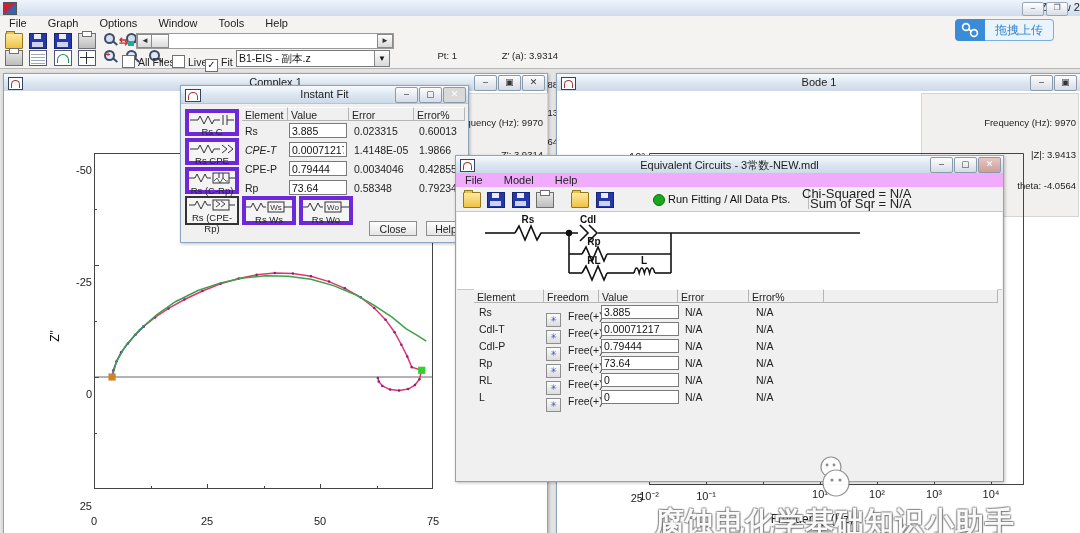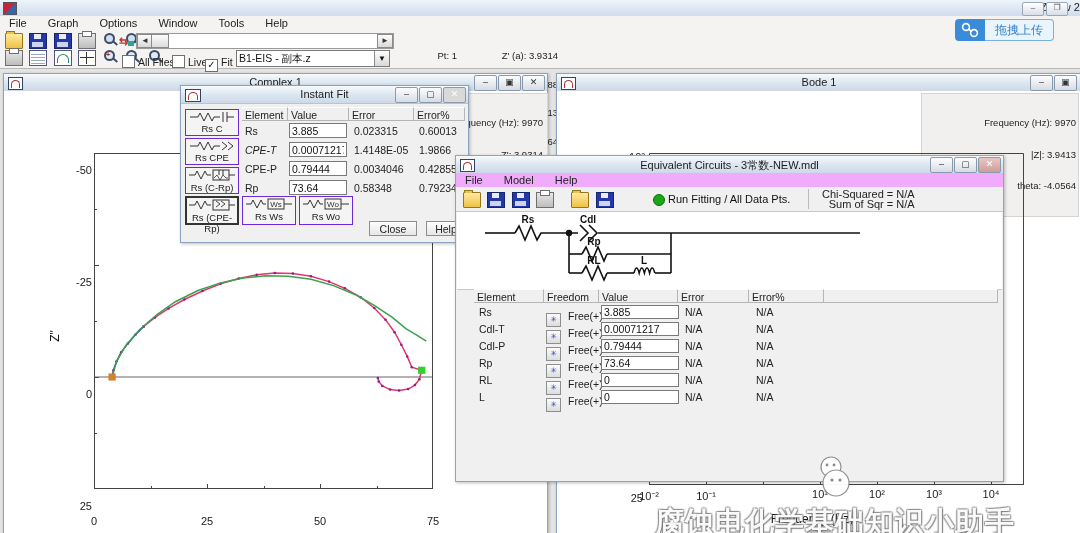--- a/index.html
+++ b/index.html
@@ -71,21 +71,21 @@
   .tick{font-size:11px;color:#222;}
   .axlabel{font-size:12px;color:#111;}
   
   .hdrcell{font-size:10.5px;color:#222;background:#f0f0f0;border-right:1px solid #b5b5b5;
     border-bottom:1px solid #b5b5b5;border-top:1px solid #fff;padding:1px 3px;box-sizing:border-box;}
   .cell{font-size:10.5px;color:#222;padding:1px 3px;box-sizing:border-box;}
   .inputbox{background:#fff;border:1px solid #7a7a7a;font-size:10.5px;font-family:"Liberation Sans",sans-serif;
     padding:0 2px;box-sizing:border-box;color:#111;}
   .btn{background:linear-gradient(#fdfdfd,#e6e6e6);border:1px solid #8e8e8e;font-size:10.5px;
     text-align:center;color:#222;box-sizing:border-box;}
-  .cirbtn{background:#f4f4f4;border:1px solid #6d28d9;text-align:center;font-size:9.5px;color:#222;box-sizing:border-box;}
+  .cirbtn{background:#f4f4f4;border:4px solid #6d28d9;text-align:center;font-size:9.5px;color:#222;box-sizing:border-box;}
   .cirbtn.sel{border:2px solid #333;}
   .freedombtn{width:13px;height:12px;background:linear-gradient(#fcfcfc,#dcdcdc);border:1px solid #8e8e8e;
     font-size:8px;line-height:11px;text-align:center;color:#2b45b8;display:inline-block;vertical-align:-2px;margin-right:4px;}
   
   #upload{left:955px;top:19px;height:22px;display:flex;z-index:9;}
   #upload .icpart{width:30px;background:#3a8bd8;border-radius:4px 0 0 4px;position:relative;}
   #upload .lbl{background:#eaf4fc;border:1px solid #7ab0e0;border-left:none;border-radius:0 4px 4px 0;
     color:#3583cd;font-size:12px;line-height:20px;padding:0 10px;}
   
   #watermark{left:655px;top:455px;z-index:10;display:flex;align-items:center;pointer-events:none;flex-direction:column;}
@@ -421,21 +421,21 @@
       <span class="ic ic-floppy"></span>
       <span class="ic ic-floppy"></span>
       <span class="ic ic-print"></span>
       <span style="display:inline-block;width:6px;"></span>
       <span class="ic ic-folder"></span>
       <span class="ic ic-floppy"></span>
     </div>
     <span class="abs" style="left:197px;top:7px;width:10px;height:10px;border-radius:50%;background:#18a818;border:1px solid #0c6e0c;"></span>
     <span class="abs" style="left:212px;top:6px;font-size:11px;color:#111;">Run Fitting / All Data Pts.</span>
     <span class="abs" style="left:352px;top:2px;width:1px;height:20px;background:#bbb;"></span>
-    <div class="abs" style="left:366px;top:2px;font-size:11px;color:#222;line-height:10px;">
+    <div class="abs" style="left:346px;top:2px;font-size:13px;color:#222;line-height:10px;">
       <div>Chi-Squared = N/A</div>
       <div style="text-align:right;">Sum of Sqr = N/A</div>
     </div>
   </div>
 
   <div class="abs client" style="left:1px;top:56px;right:1px;height:77px;border-bottom:1px solid #c8c8c8;">
     <svg class="abs" style="left:13px;top:2px;" width="420" height="72">
       <g stroke="#111" stroke-width="1.6" fill="none">
         <line x1="15" y1="19" x2="45" y2="19"></line>
         <polyline points="45,19 49,12 55,26 61,12 67,26 71,19 74,19"></polyline>

